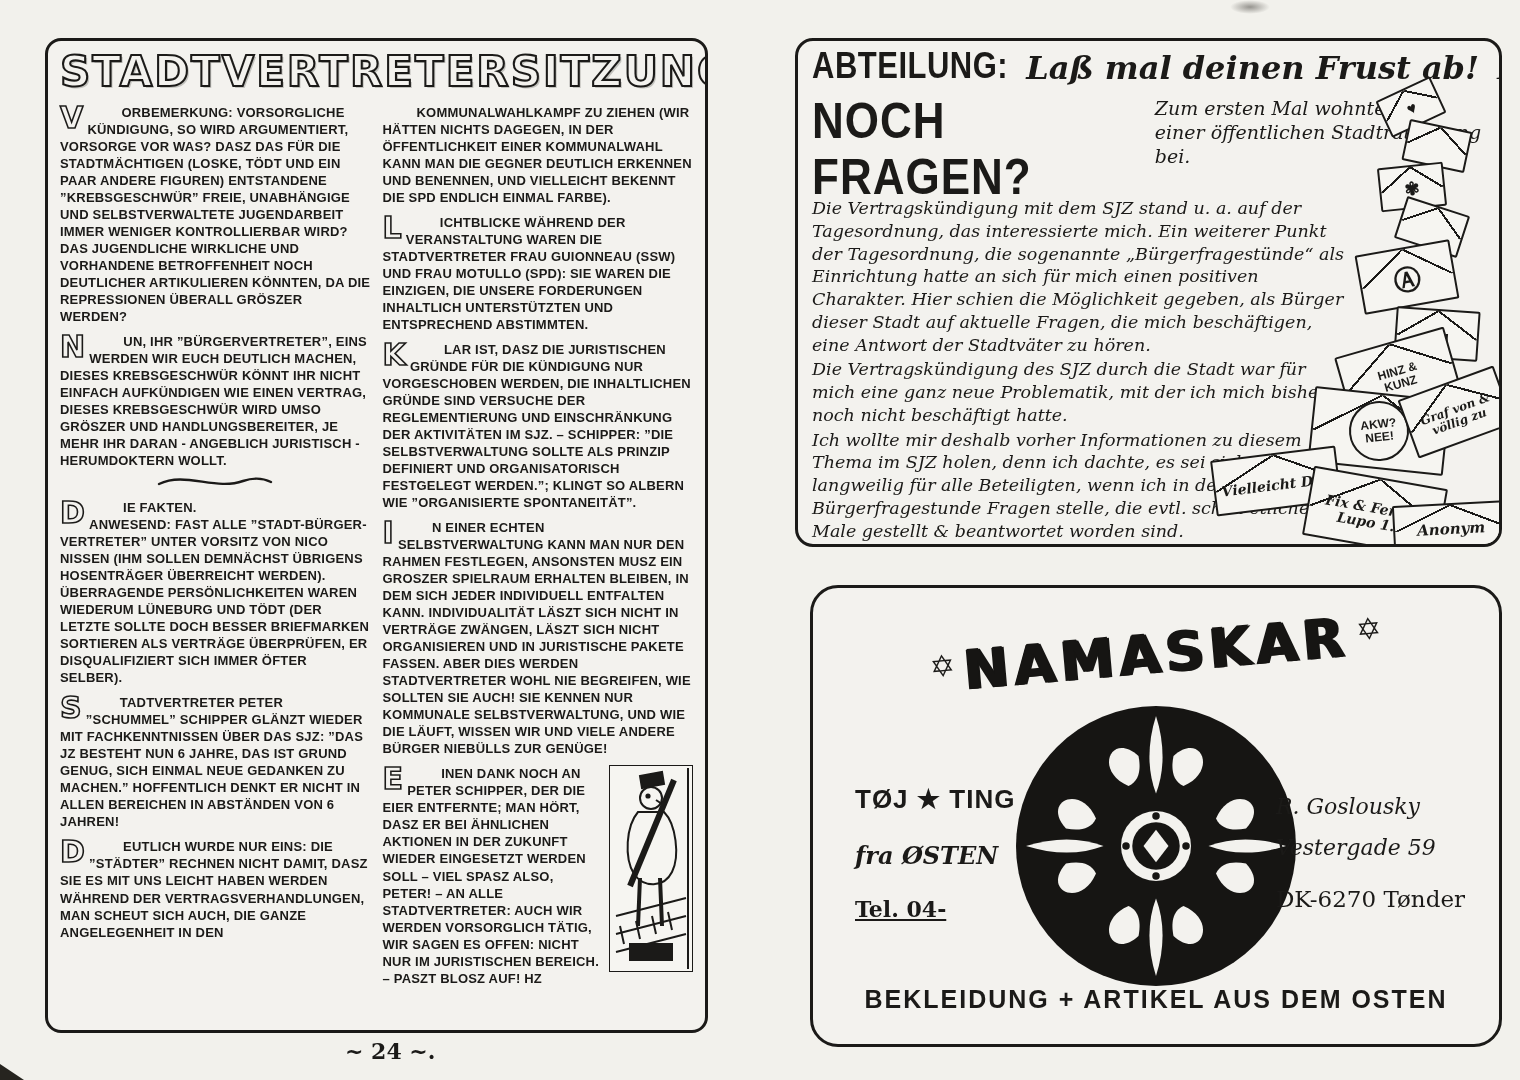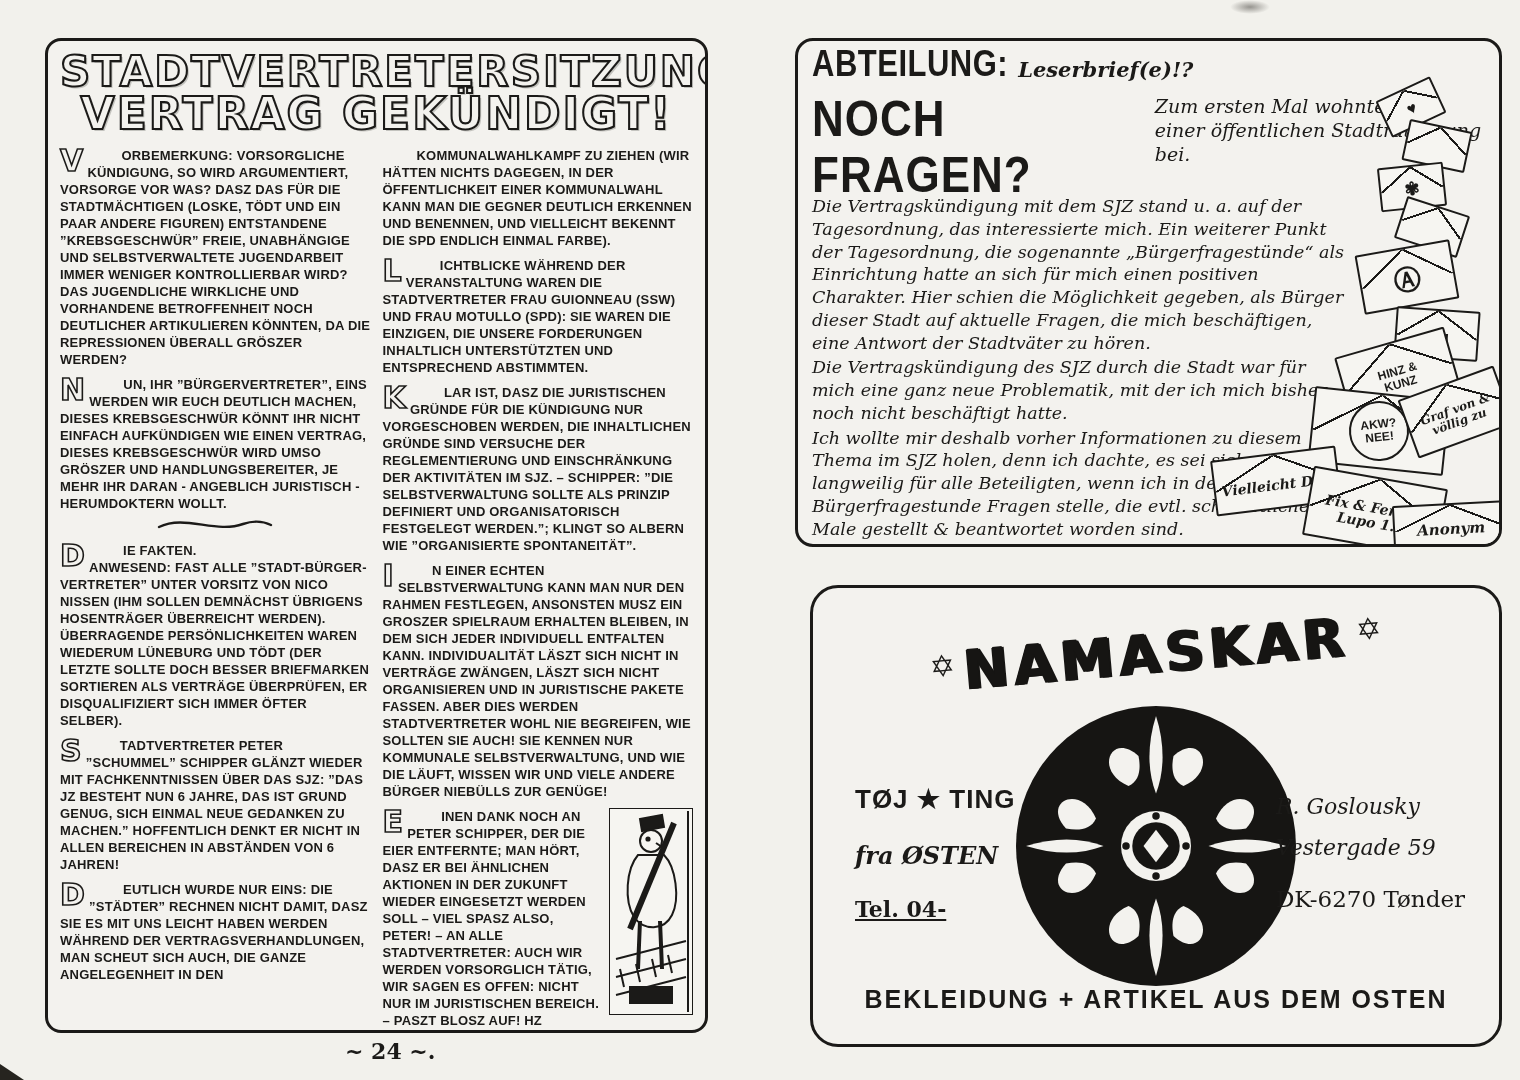--- a/index.html
+++ b/index.html
@@ -21,21 +21,21 @@
   .para-text{white-space:pre-line;margin-left:34px;}
   .dropcap{float:left;font-family:"DejaVu Sans",sans-serif;font-size:30px;line-height:.82;font-weight:900;
            margin:2px 4px 0 0;color:#f3f2ee;-webkit-text-stroke:1.6px #1b1a18;}
   .dropcap:empty{display:none;}
   .flourish{display:block;margin:-2px auto 10px;}
   .illus{float:right;width:82px;height:205px;margin:0 0 2px 6px;border:1px solid #1b1a18;background:#f7f6f2;}
   .page-number{position:absolute;left:345px;top:1038px;font-size:22px;font-weight:700;font-family:"DejaVu Serif",serif;}
 
   
   .top-box{left:795px;top:38px;width:707px;height:509px;border-radius:18px;padding:8px 14px;overflow:hidden;}
-  .header-row{display:flex;align-items:baseline;gap:10px;white-space:nowrap;}
+  .header-row{display:flex;align-items:baseline;gap:18px;white-space:nowrap;}
   .abteilung{display:inline-block;font-weight:900;font-size:31px;letter-spacing:.5px;transform:scaleY(1.18);transform-origin:left bottom;}
   .frust{font-family:"DejaVu Serif",serif;font-style:italic;font-weight:700;font-size:32px;}
   .leserbrief{font-family:"DejaVu Serif",serif;font-style:italic;font-weight:700;font-size:21px;}
   .noch-row{display:flex;align-items:flex-start;gap:14px;margin-top:6px;}
   .noch{display:inline-block;font-weight:900;font-size:44px;letter-spacing:1px;transform:scaleY(1.12);transform-origin:left top;}
   .intro{font-family:"DejaVu Serif",serif;font-style:italic;font-size:19px;line-height:1.25;white-space:pre-line;margin-top:4px;}
   .letter-body{width:532px;margin-top:4px;}
   .letter-body p{margin:2px 0;font-family:"DejaVu Serif",serif;font-style:italic;font-size:17.5px;line-height:1.3;}
 
   
@@ -84,21 +84,20 @@
           background:radial-gradient(ellipse at center,#96948f 0%,rgba(150,148,143,0) 70%);}
 </style>
 </head>
 <body>
 
 <div class="sheet">
 
   <div class="inkbox left-page">
     <div class="lp-title">
       <div class="t1">STADTVERTRETERSITZUNG:</div>
-      <div class="t2">VERTRAG GEKÜNDIGT!</div>
     </div>
     <div class="lp-cols">
       <div class="col">
         <p class="para">
           <span class="dropcap">V</span><span class="para-text">ORBEMERKUNG: VORSORGLICHE KÜNDIGUNG, SO WIRD ARGUMENTIERT, VORSORGE VOR WAS? DASZ DAS FÜR DIE STADTMÄCHTIGEN (LOSKE, TÖDT UND EIN PAAR ANDERE FIGUREN) ENTSTANDENE ”KREBSGESCHWÜR” FREIE, UNABHÄNGIGE UND SELBSTVERWALTETE JUGENDARBEIT IMMER WENIGER KONTROLLIERBAR WIRD? DAS JUGENDLICHE WIRKLICHE UND VORHANDENE BETROFFENHEIT NOCH DEUTLICHER ARTIKULIEREN KÖNNTEN, DA DIE REPRESSIONEN ÜBERALL GRÖSZER WERDEN?</span>
         </p>
         <p class="para">
           <span class="dropcap">N</span><span class="para-text">UN, IHR ”BÜRGERVERTRETER”, EINS WERDEN WIR EUCH DEUTLICH MACHEN, DIESES KREBSGESCHWÜR KÖNNT IHR NICHT EINFACH AUFKÜNDIGEN WIE EINEN VERTRAG, DIESES KREBSGESCHWÜR WIRD UMSO GRÖSZER UND HANDLUNGSBEREITER, JE MEHR IHR DARAN - ANGEBLICH JURISTISCH - HERUMDOKTERN WOLLT.</span>
         </p>
         <svg class="flourish" width="120" height="14" viewBox="0 0 120 14">
@@ -148,20 +147,21 @@
           <span class="dropcap">E</span><span class="para-text">INEN DANK NOCH AN PETER SCHIPPER, DER DIE EIER ENTFERNTE; MAN HÖRT, DASZ ER BEI ÄHNLICHEN AKTIONEN IN DER ZUKUNFT WIEDER EINGESETZT WERDEN SOLL – VIEL SPASZ ALSO, PETER! – AN ALLE STADTVERTRETER: AUCH WIR WERDEN VORSORGLICH TÄTIG, WIR SAGEN ES OFFEN: NICHT NUR IM JURISTISCHEN BEREICH. – PASZT BLOSZ AUF! HZ</span>
         </p>
       </div>
     </div>
   </div>
   <div class="page-number">~ 24 ~.</div>
 
   <div class="inkbox top-box">
     <div class="header-row">
       <span class="abteilung">ABTEILUNG:</span>
+      <span class="frust">Laß mal deinen Frust ab!</span>
       <span class="leserbrief">Leserbrief(e)!?</span>
     </div>
     <div class="noch-row">
       <span class="noch">NOCH FRAGEN?</span>
       <span class="intro">Zum ersten Mal wohnte ich
 einer öffentlichen Stadtratsitzung bei.</span>
     </div>
     <div class="letter-body">
       <p>Die Vertragskündigung mit dem SJZ stand u. a. auf der Tagesordnung, das interessierte mich. Ein weiterer Punkt der Tagesordnung, die sogenannte „Bürgerfragestünde“ als Einrichtung hatte an sich für mich einen positiven Charakter. Hier schien die Möglichkeit gegeben, als Bürger dieser Stadt auf aktuelle Fragen, die mich beschäftigen, eine Antwort der Stadtväter zu hören.</p>
       <p>Die Vertragskündigung des SJZ durch die Stadt war für mich eine ganz neue Problematik, mit der ich mich bisher noch nicht beschäftigt hatte.</p>

